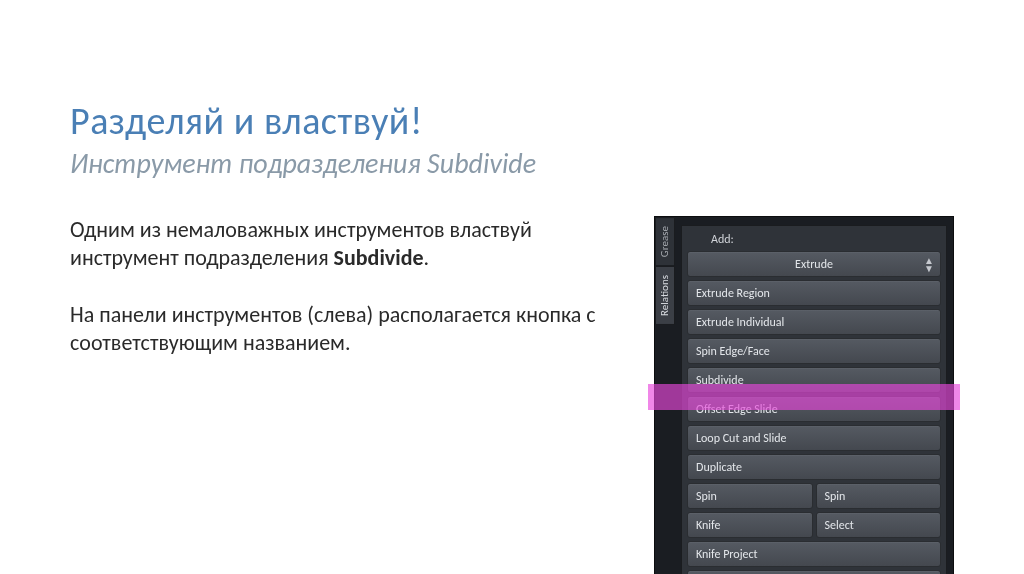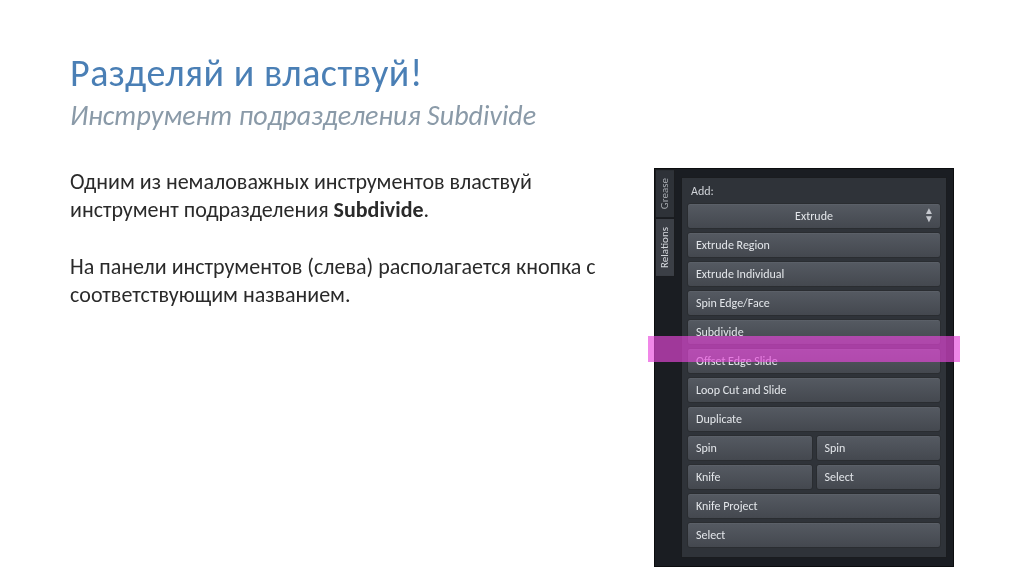--- a/index.html
+++ b/index.html
@@ -12,20 +12,21 @@
     overflow: hidden;
   }
   .slide {
     padding: 50px 70px 40px 70px;
   }
   .title {
     font-size: 38px;
     font-weight: 300;
     color: #4a7fb5;
     letter-spacing: 0.5px;
+    margin-top: 48px;
   }
   .subtitle {
     font-size: 28px;
     font-style: italic;
     color: #8a9aa8;
     margin-top: 2px;
     font-weight: 300;
   }
   .content {
     display: flex;
@@ -74,32 +75,33 @@
   .panel-inner {
     background: #2f3339;
     border: 1px solid #1a1c1f;
     padding: 4px 5px 6px 5px;
     position: relative;
   }
   .panel-label {
     font-size: 12px;
     color: #d0d3d8;
     padding: 2px 4px 5px 4px;
+    margin-left: 20px;
   }
   .btn {
     background: linear-gradient(#555a62, #44484f);
     border: 1px solid #2a2d31;
     border-radius: 3px;
     color: #e3e6ea;
     font-size: 12px;
     padding: 5px 8px;
     margin-bottom: 3px;
     display: flex;
     justify-content: space-between;
-    align-items: flex-end;
+    align-items: flex-start;
     box-shadow: inset 0 1px 0 rgba(255,255,255,0.04);
   }
   .btn.extrude {
     justify-content: center;
     position: relative;
   }
   .sort-icon {
     position: absolute;
     right: 6px;
     color: #c6c9cf;

